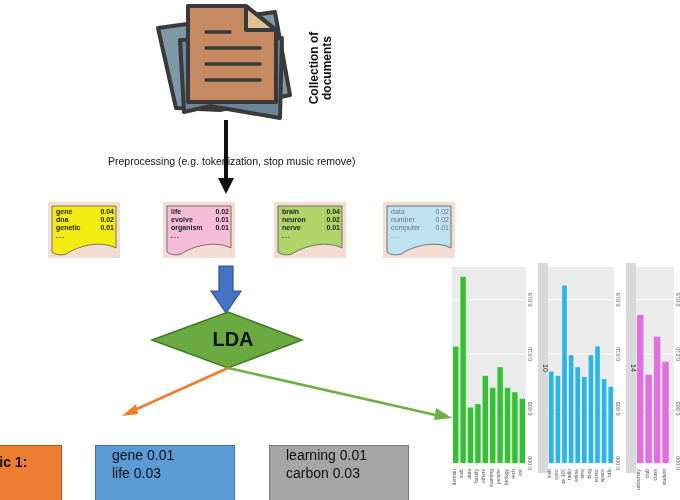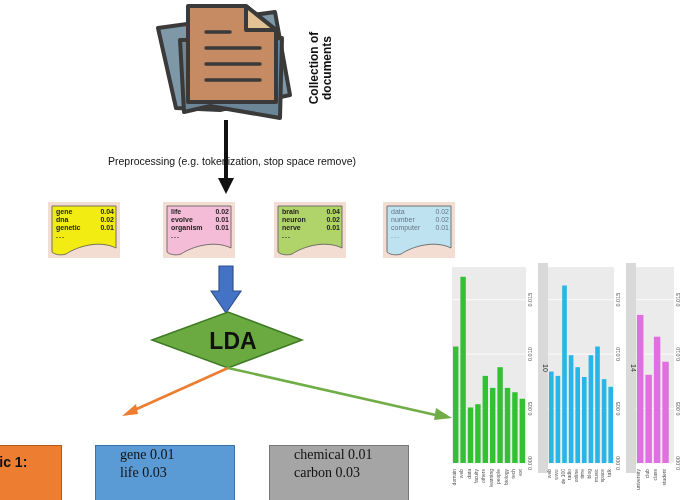--- a/index.html
+++ b/index.html
@@ -7,24 +7,24 @@
   .abs{position:absolute;}
   .label-vert{position:absolute;left:300px;top:20px;width:60px;height:100px;}
   .label-vert span{position:absolute;left:0;top:0;transform-origin:left top;transform:translate(8px,96px) rotate(-90deg);font-weight:bold;font-size:12px;line-height:13px;color:#111;white-space:nowrap;text-align:center;width:96px;}
   .pre-text{position:absolute;left:108px;top:155px;font-size:10.5px;color:#111;white-space:nowrap;}
   .doc{position:absolute;width:72px;height:56px;background:#f3dcd2;}
   .doc svg{position:absolute;left:0;top:0;}
   .doc .rows{position:absolute;left:8px;top:6px;width:58px;font-size:7px;line-height:8px;font-weight:bold;color:#222;}
   .doc .row{display:flex;justify-content:space-between;}
   .doc .dots{font-size:7px;letter-spacing:1px;}
   .doc.light .rows{color:#667788;font-weight:normal;}
-  .lda-text{position:absolute;left:208px;top:328px;width:50px;text-align:center;font-weight:bold;font-size:23px;color:#111;}
+  .lda-text{position:absolute;left:208px;top:328px;width:50px;text-align:center;font-weight:bold;font-size:20px;color:#111;}
   .topic{position:absolute;top:445px;height:70px;border:1.5px solid;box-sizing:border-box;font-size:14px;color:#111;}
   .topic .t{font-weight:bold;text-align:center;margin-top:8px;line-height:17px;}
-  .topic .w{padding-left:24px;line-height:18px;font-family:Liberation Serif, serif;}
+  .topic .w{padding-left:16px;line-height:18px;}
   .panel{position:absolute;top:263px;height:237px;}
 </style>
 </head>
 <body>
 
 <svg class="abs" style="left:150px;top:0px;" width="150" height="125">
   <g stroke="#3a3a3a" stroke-width="4" stroke-linejoin="round">
     <polygon points="8,28 125,12 140,95 70,110 26,108" fill="#7f98a8"></polygon>
     <polygon points="30,40 132,38 130,118 60,106 34,112" fill="#6c8698"></polygon>
     <polygon points="38,6 96,6 126,30 126,102 38,102" fill="#c78b64"></polygon>
@@ -43,21 +43,21 @@
       <span style="position:static;transform:none;display:block;width:auto;">Collection of</span>
       <span style="position:static;transform:none;display:block;width:auto;">documents</span>
     </span>
 </div>
 
 <svg class="abs" style="left:215px;top:120px;" width="22" height="76">
   <line x1="11" y1="0" x2="11" y2="62" stroke="#111" stroke-width="4"></line>
   <polygon points="3,58 19,58 11,74" fill="#111"></polygon>
 </svg>
 
-<div class="pre-text">Preprocessing (e.g. tokenization, stop space remove)</div>
+<div class="pre-text">Preprocessing (e.g. tokenization, stop music remove)</div>
 
 <div id="docs">
     <div class="doc" style="left: 48px; top: 202px;">
       <svg width="72" height="56">
         <path d="M4,4 H68 V46 C52,38 30,44 18,52 C12,54 6,52 4,50 Z" fill="#f2ec12" stroke="#555" stroke-width="0.8"></path>
       </svg>
       <div class="rows">
         <div class="row">
           <span>gene</span>
           <span>0.04</span>
@@ -152,21 +152,21 @@
     <div class="topic" style="left: -60px; width: 122px; background: rgb(237, 125, 49); border-color: rgb(179, 89, 27);">
       <div class="t">Topic 1:</div>
       <div class="w">r 0.01</div>
       <div class="w">n 0.03</div>
     </div>
     <div class="topic" style="left: 95px; width: 140px; background: rgb(91, 155, 213); border-color: rgb(61, 114, 166);">
       <div class="w">gene 0.01</div>
       <div class="w">life 0.03</div>
     </div>
     <div class="topic" style="left: 269px; width: 140px; background: rgb(165, 165, 165); border-color: rgb(119, 119, 119);">
-      <div class="w">chemical 0.01</div>
+      <div class="w">learning 0.01</div>
       <div class="w">carbon 0.03</div>
     </div>
   </div>
 
 <div id="charts">
     <svg width="88" height="237" class="panel" style="left: 450px;">
       <rect x="2" y="4" width="74" height="196" fill="#ebebeb"></rect>
       <line x1="2" x2="76" y1="200" y2="200" stroke="#fff" stroke-width="0.8"></line>
       <text x="82" y="200" font-size="5.5" fill="#555" text-anchor="middle" transform="rotate(-90 82 200)">0.000</text>
       <line x1="2" x2="76" y1="145.55555555555554" y2="145.55555555555554" stroke="#fff" stroke-width="0.8"></line>

